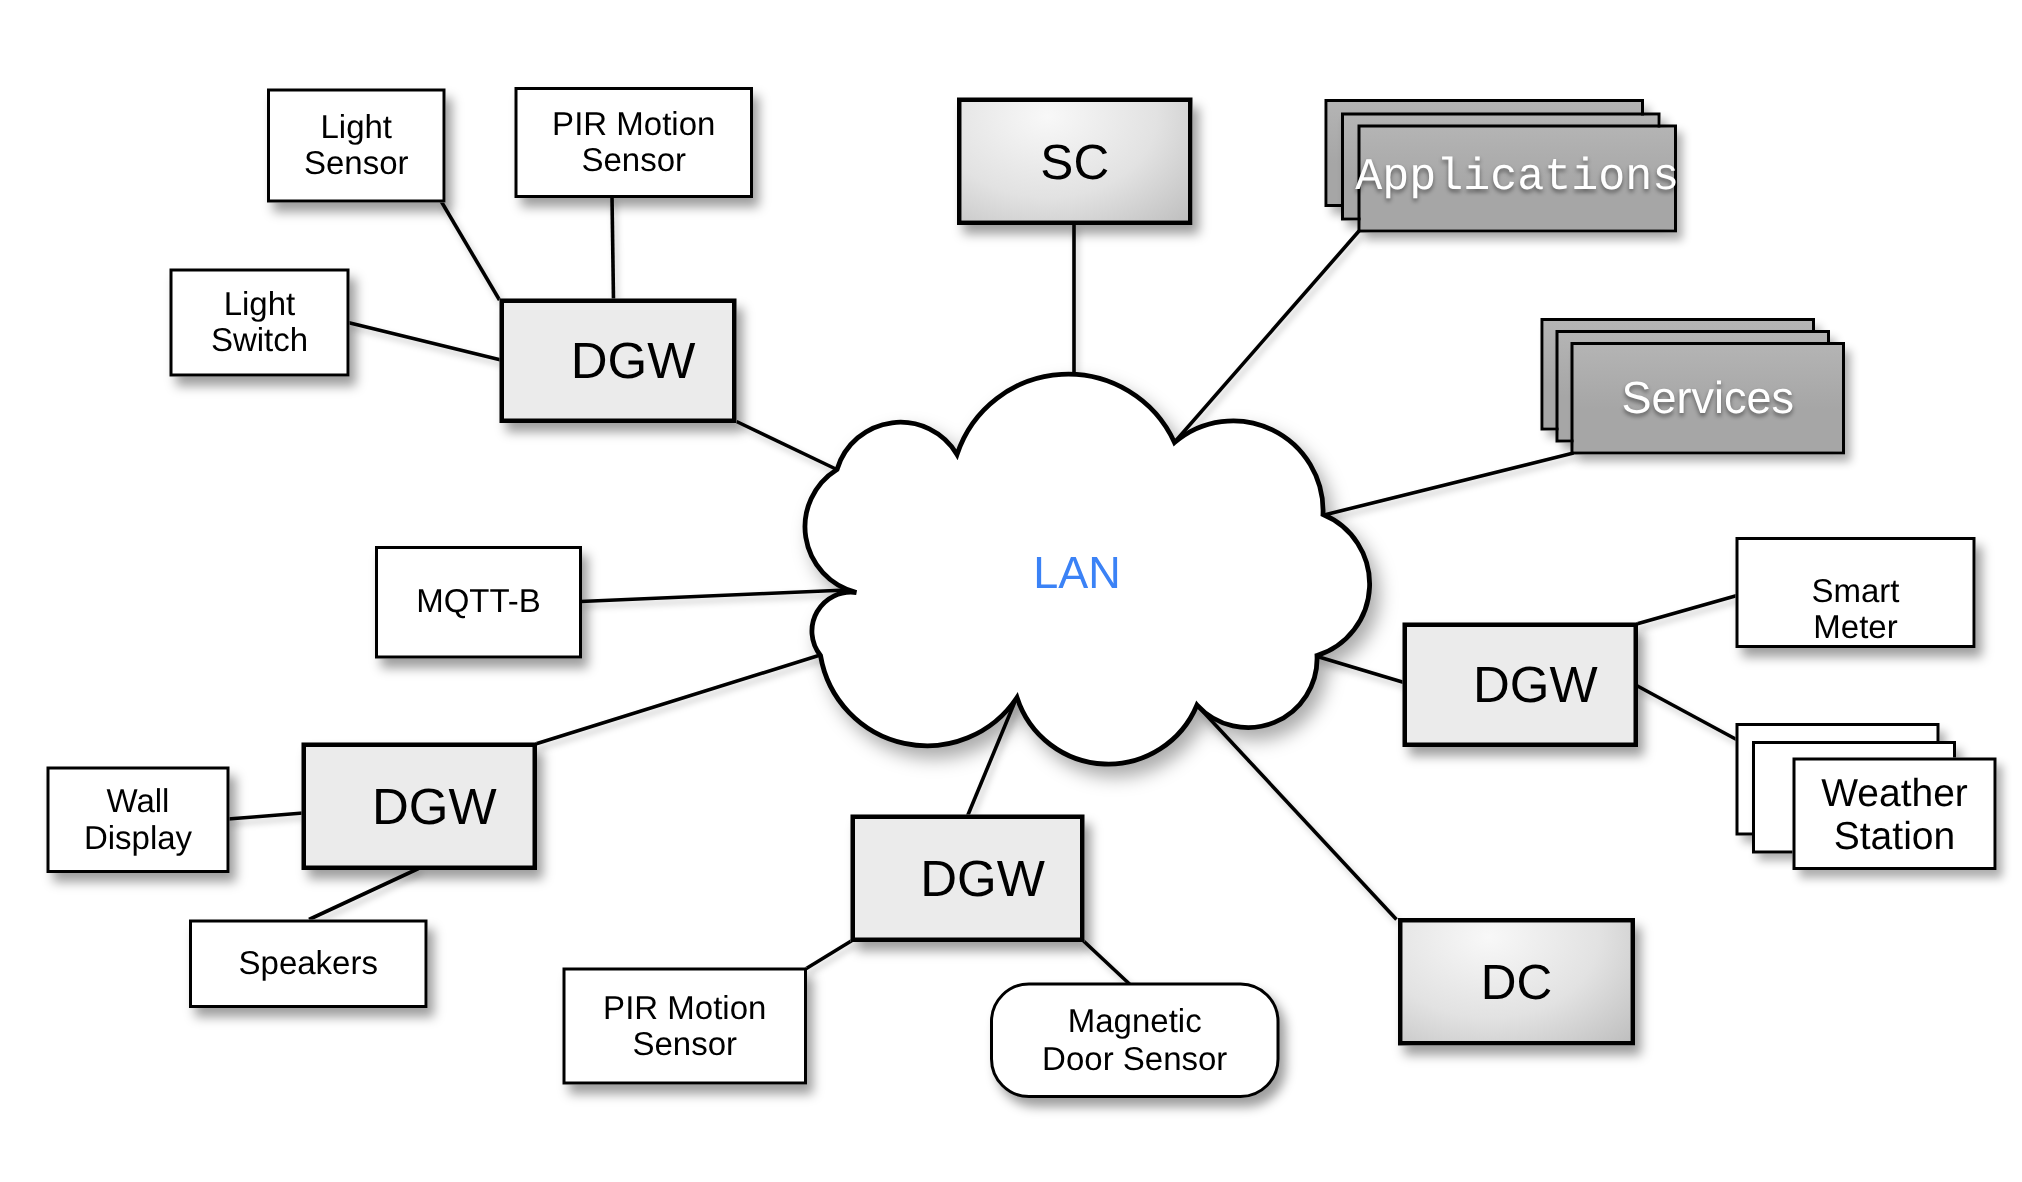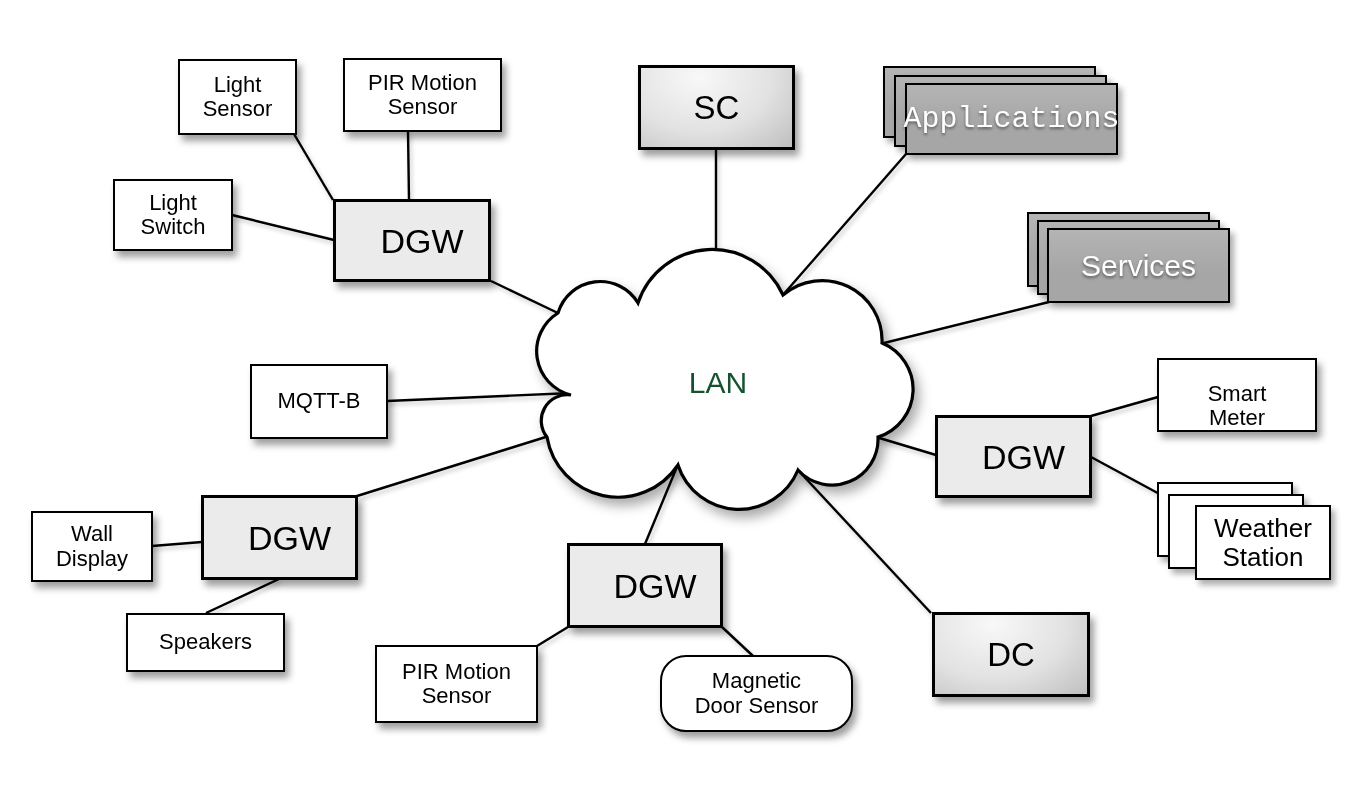--- a/index.html
+++ b/index.html
@@ -15,21 +15,21 @@
     filter:drop-shadow(2px 3px 2px rgba(0,0,0,.22));
   }
   #edge-layer line{stroke:var(--line,#000);stroke-width:2.4;}
   
   #cloud-wrap{position:absolute;z-index:2;}
   #cloud-wrap svg{overflow:visible;display:block;filter:drop-shadow(5px 7px 6px rgba(0,0,0,.33));}
   #cloud-wrap path{fill:#ffffff;stroke:var(--line,#000);stroke-width:3.2;}
   .cloud-label{
     position:absolute;left:0;top:0;width:100%;height:100%;
     display:flex;align-items:center;justify-content:center;
-    font-size:30px;color:#14532d;
+    font-size:30px;color:#3b82f6;
   }
   
   .node{
     position:absolute;z-index:3;box-sizing:border-box;
     display:flex;align-items:center;justify-content:center;
     color:#000;text-align:center;
     box-shadow:4px 6px 7px rgba(0,0,0,.38);
   }
   .node .lbl,.page .lbl{white-space:pre-line;text-align:center;}
   .node.device{

